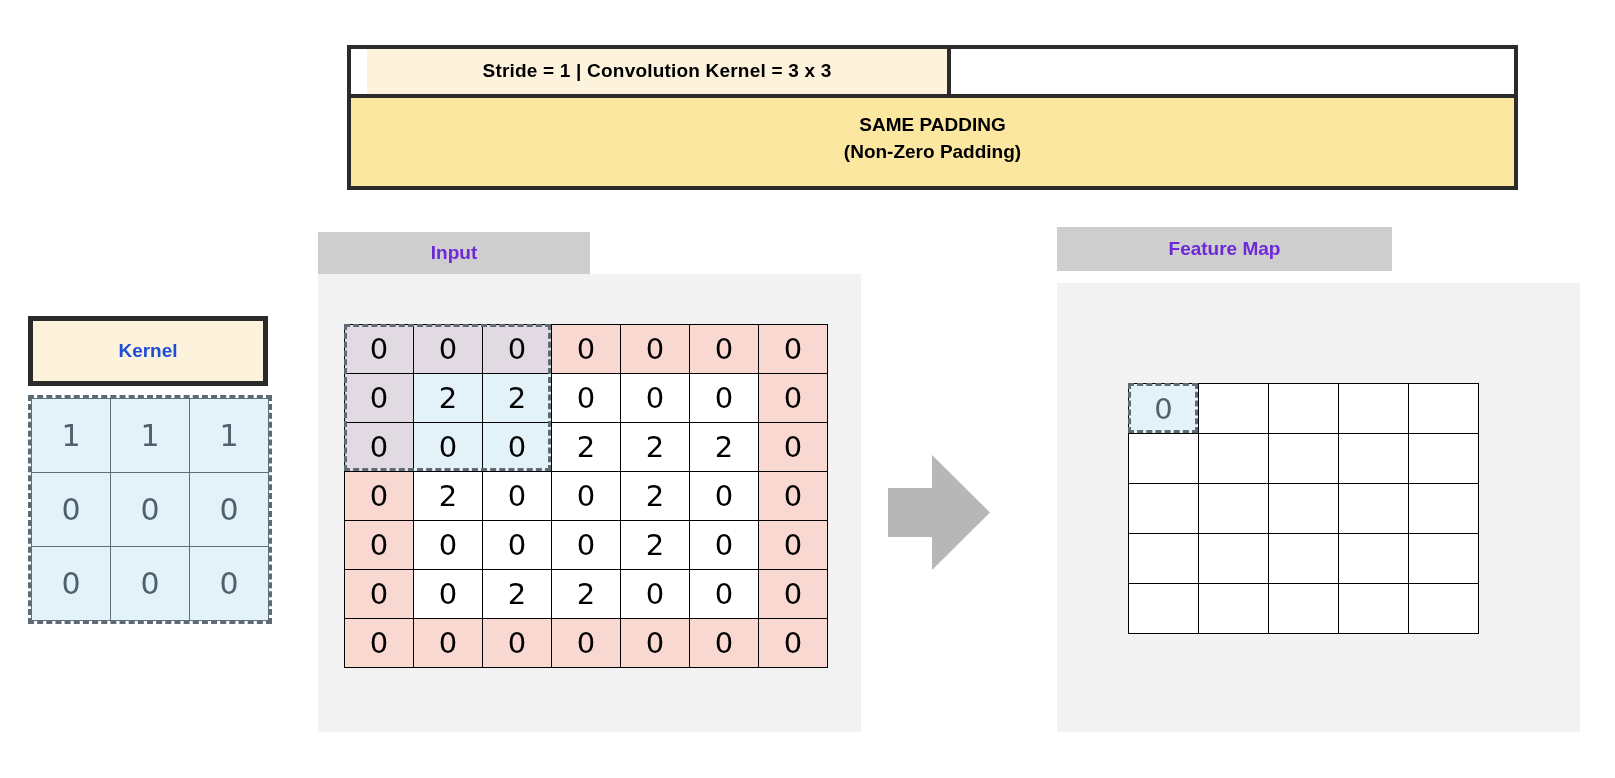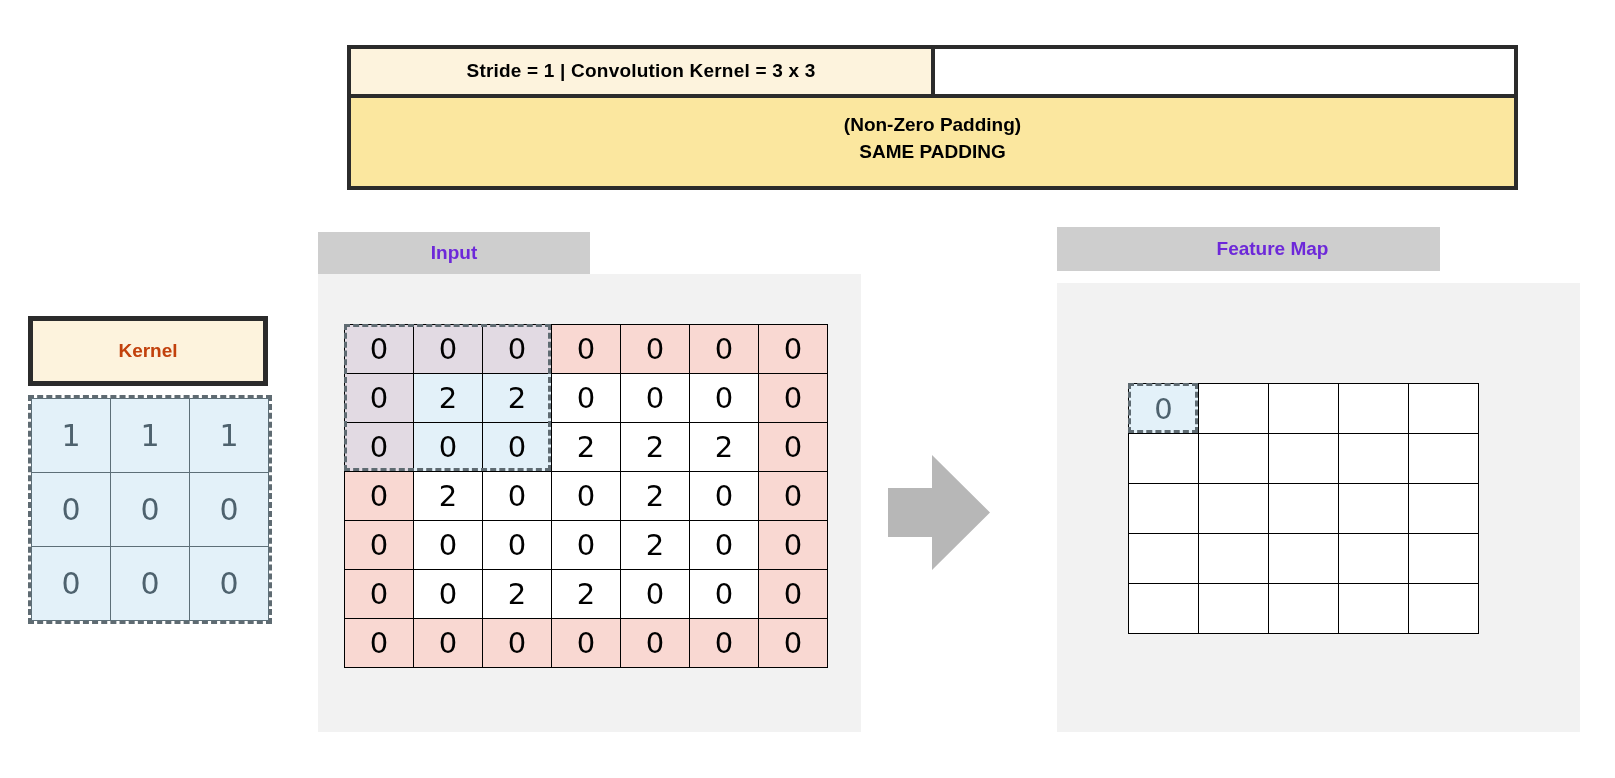--- a/index.html
+++ b/index.html
@@ -35,20 +35,21 @@
     font-weight: bold;
     text-align: center;
     padding: 11px 4px 12px 4px;
     box-sizing: border-box;
     white-space: nowrap;
     letter-spacing: 0.2px;
   }
   #hdr-cell-left {
     width: 584px;
     border-right: 4px solid #2b2b2b;
+    margin-left: 16px;
   }
   #hdr-cell-right {
     flex: 1;
   }
   .hdr-row-bottom {
     background: #fbe79f;
     border: 4px solid #2b2b2b;
     box-sizing: border-box;
     text-align: center;
     padding: 14px 4px 20px 4px;
@@ -65,21 +66,21 @@
     top: 316px;
   }
   #kernel-title-box {
     width: 240px;
     background: #fdf3dd;
     border: 5px solid #2b2b2b;
     box-sizing: border-box;
     text-align: center;
     font-size: 19px;
     font-weight: bold;
-    color: #c2410c;
+    color: #1d4ed8;
     padding: 19px 0 19px 0;
   }
   #kernel-grid {
     margin-top: 9px;
     width: 238px;
     border: 3px dashed #5f6b72;
     box-sizing: content-box;
   }
   #kernel-grid table {
     border-collapse: collapse;
@@ -191,21 +192,20 @@
     height: 505px;
   }
   #fmap-panel .panel-bg {
     top: 56px;
     width: 523px;
     height: 449px;
   }
   #fmap-panel .panel-title {
     width: 335px;
     height: 44px;
-    padding-left: 48px;
   }
   #fmap-grid-wrap {
     position: absolute;
     left: 71px;
     top: 156px;
   }
   table.fmap {
     border-collapse: collapse;
   }
   table.fmap td {
@@ -236,22 +236,22 @@
   }
 </style>
 </head>
 <body>
 
 <div id="header-block">
   <div class="hdr-row-top">
     <div class="hdr-cell" id="hdr-cell-left">Stride = 1   |   Convolution Kernel = 3 x 3</div>
   </div>
   <div class="hdr-row-bottom">
+    <div>SAME PADDING</div>
     <div>(Non-Zero Padding)</div>
-    <div>SAME PADDING</div>
   </div>
 </div>
 
 <div id="kernel-panel">
   <div id="kernel-title-box">Kernel</div>
   <div id="kernel-grid">
     <table>
       <tbody id="kernel-body">
           <tr>
             <td>1</td>

